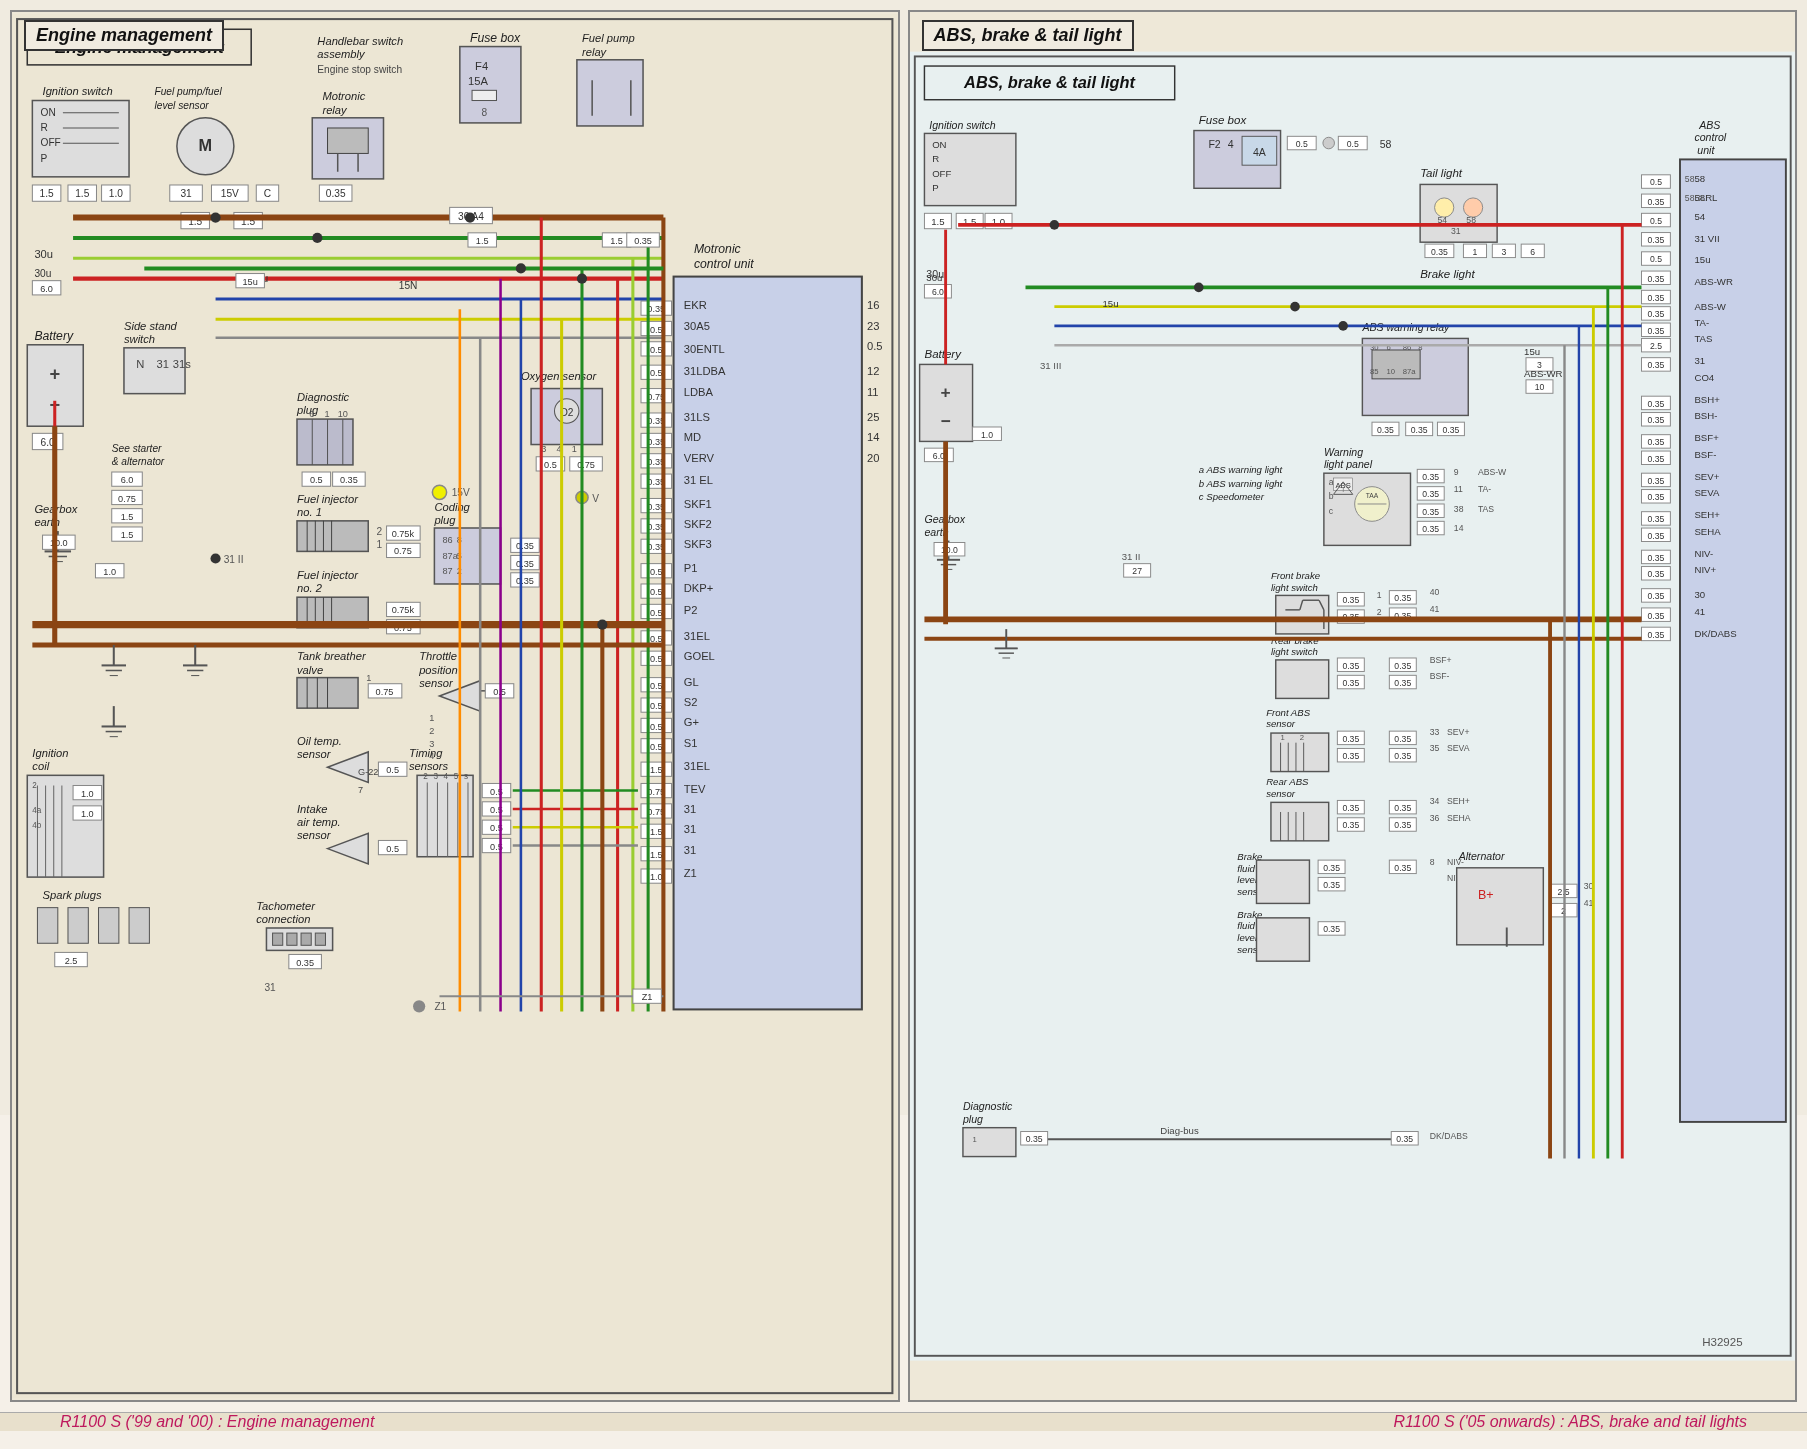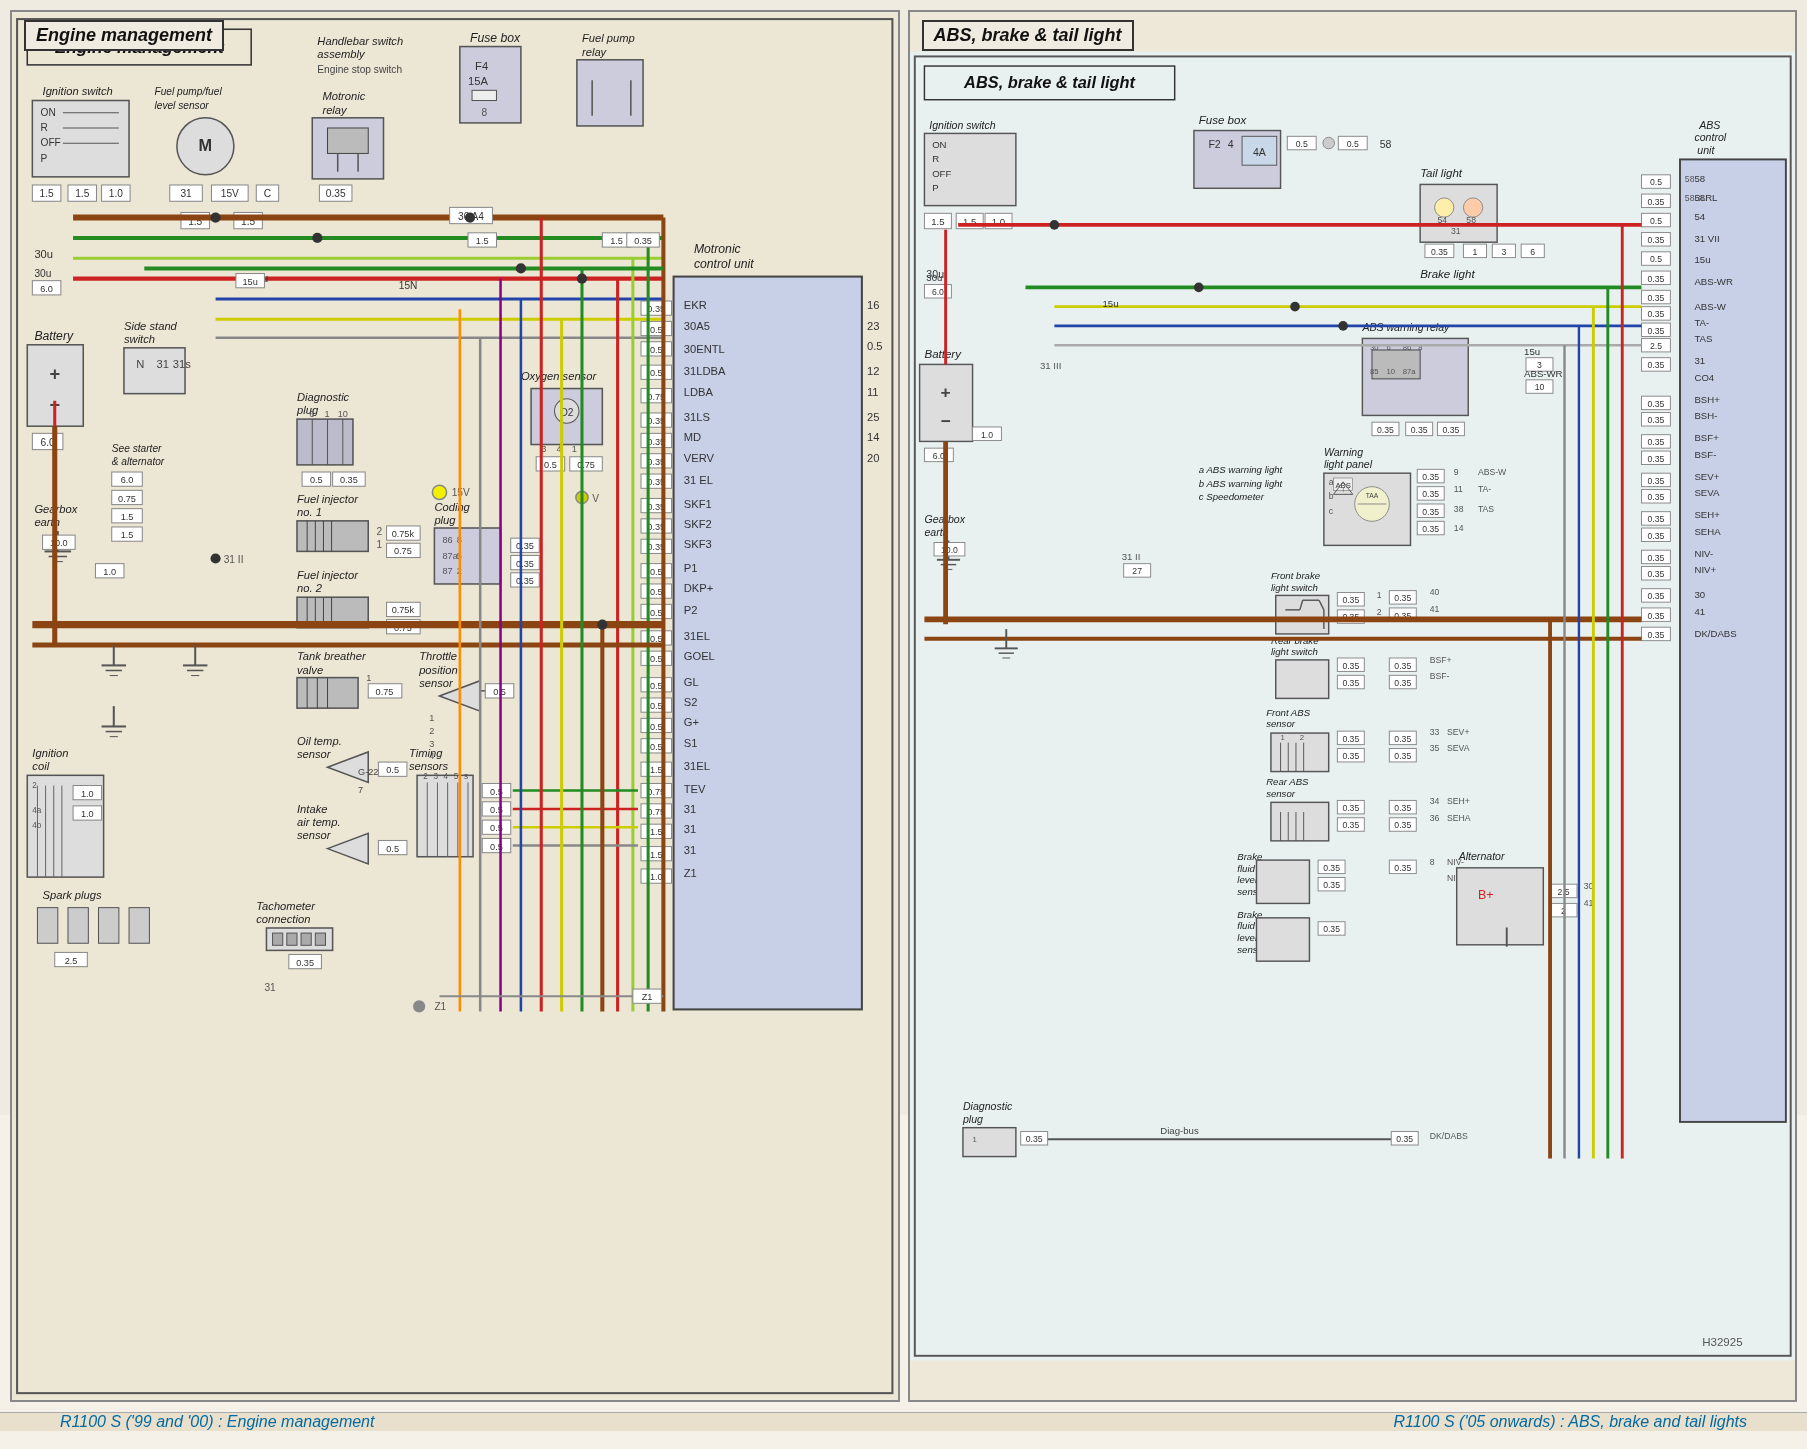--- a/index.html
+++ b/index.html
@@ -60,21 +60,21 @@
       display: flex;
       align-items: center;
       justify-content: space-between;
       padding: 0 60px;
       background: #e8e0cc;
       border-top: 1px solid #aaa;
     }
     .footer-text {
       font-size: 16px;
       font-style: italic;
-      color: #0369a1;
+      color: #be185d;
     }
   </style>
 </head>
 <body>
 
 <div class="main-container">
   <div class="diagrams-row">
 
     <div class="diagram-panel">
       <div class="panel-title">Engine management</div>

